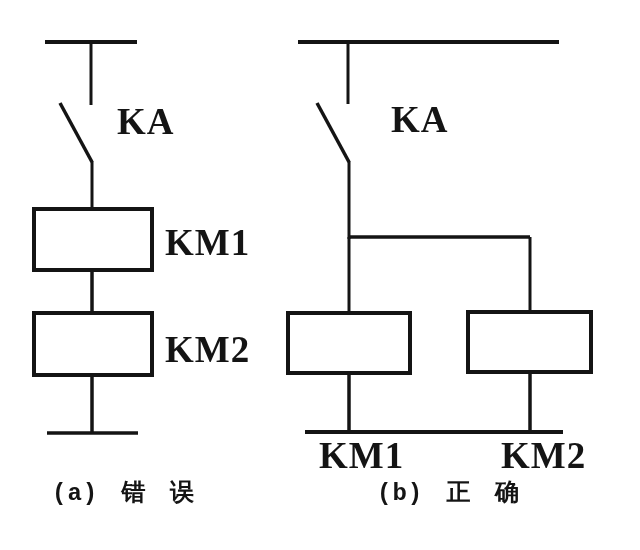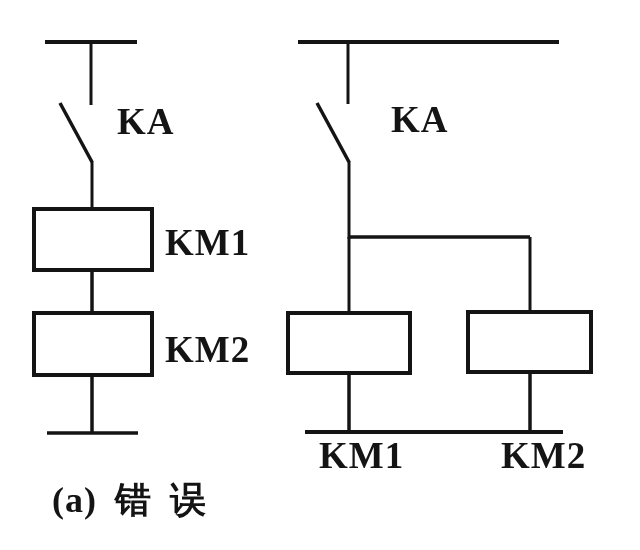--- a/index.html
+++ b/index.html
@@ -31,23 +31,24 @@
     color: var(--ink);
     font-weight: bold;
     line-height: 1;
     white-space: nowrap;
   }
   .device-lbl {
     font-size: 37px;
     letter-spacing: 1px;
   }
   .caption {
-    font-size: 36px;
+    font-size: 24px;
     word-spacing: 8px;
     letter-spacing: 1px;
+    font-family: Liberation Mono, monospace;
   }
   .watermark {
     position: absolute;
     left: 434px;
     top: 517px;
     font-size: 22px;
     font-weight: bold;
     color: var(--watermark);
     line-height: 1;
     white-space: nowrap;
@@ -89,15 +90,16 @@
   </svg>
 
   <div class="lbl device-lbl" style="left:117px; top:103px;">KA</div>
   <div class="lbl device-lbl" style="left:165px; top:224px;">KM1</div>
   <div class="lbl device-lbl" style="left:165px; top:331px;">KM2</div>
   <div class="lbl caption" style="left:52px; top:482px;">(a) 错 误</div>
 
   <div class="lbl device-lbl" style="left:391px; top:101px;">KA</div>
   <div class="lbl device-lbl" style="left:319px; top:437px;">KM1</div>
   <div class="lbl device-lbl" style="left:501px; top:437px;">KM2</div>
+  <div class="lbl caption" style="left:377px; top:482px;">(b) 正 确</div>
 
 
 </div>
 
 </body></html>

